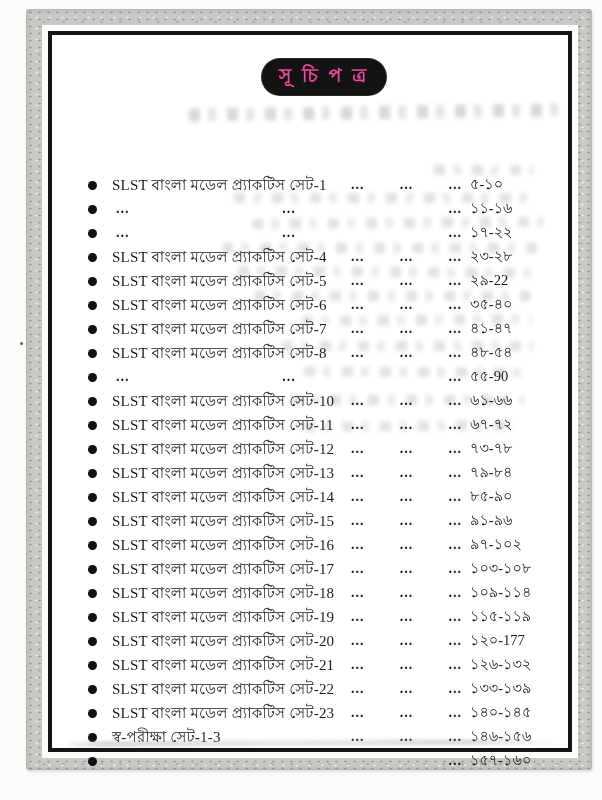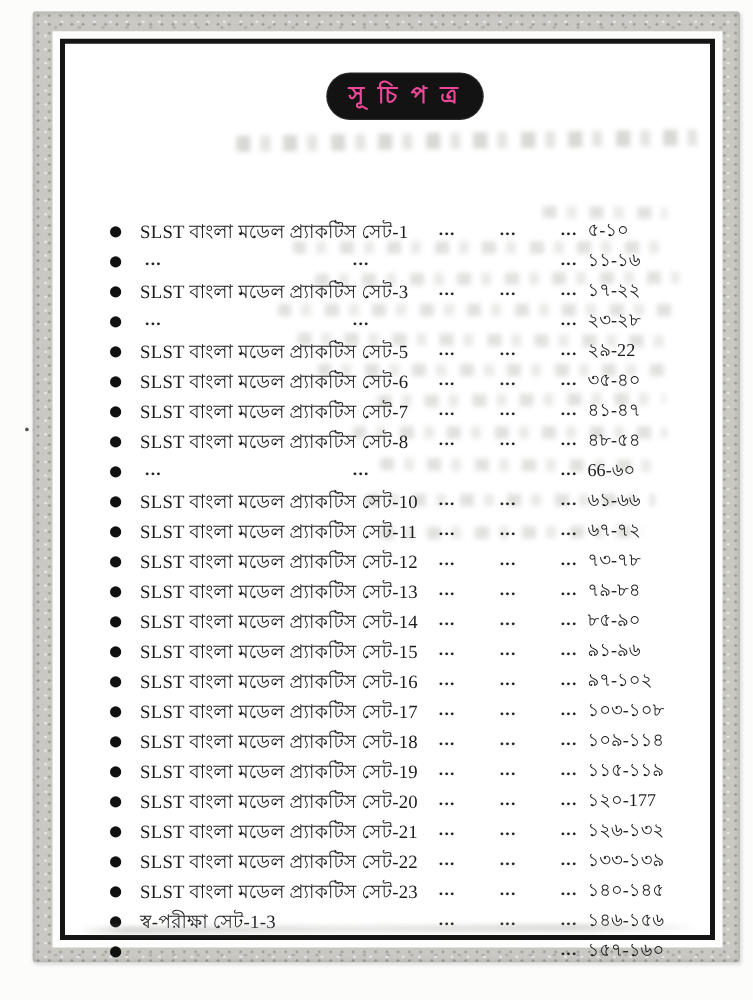--- a/index.html
+++ b/index.html
@@ -131,33 +131,33 @@
           <span class="leader">...</span>
           <span class="leader">...</span>
         </span>
     <span class="pages">১১-১৬</span>
   </div>
 
   <div class="row">
     <span class="bullet">
           <i></i>
         </span>
-    <span class="title">SLST বাংলা মডেল প্র্যাকটিস সেট-3</span>
     <span class="leaders">
           <span class="leader">...</span>
           <span class="leader">...</span>
           <span class="leader">...</span>
         </span>
     <span class="pages">১৭-২২</span>
   </div>
 
   <div class="row">
     <span class="bullet">
           <i></i>
         </span>
+    <span class="title">SLST বাংলা মডেল প্র্যাকটিস সেট-4</span>
     <span class="leaders">
           <span class="leader">...</span>
           <span class="leader">...</span>
           <span class="leader">...</span>
         </span>
     <span class="pages">২৩-২৮</span>
   </div>
 
   <div class="row">
     <span class="bullet">
@@ -213,21 +213,21 @@
 
   <div class="row">
     <span class="bullet">
           <i></i>
         </span>
     <span class="leaders">
           <span class="leader">...</span>
           <span class="leader">...</span>
           <span class="leader">...</span>
         </span>
-    <span class="pages">66-৬০</span>
+    <span class="pages">৫৫-90</span>
   </div>
 
   <div class="row">
     <span class="bullet">
           <i></i>
         </span>
     <span class="title">SLST বাংলা মডেল প্র্যাকটিস সেট-10</span>
     <span class="leaders">
           <span class="leader">...</span>
           <span class="leader">...</span>

